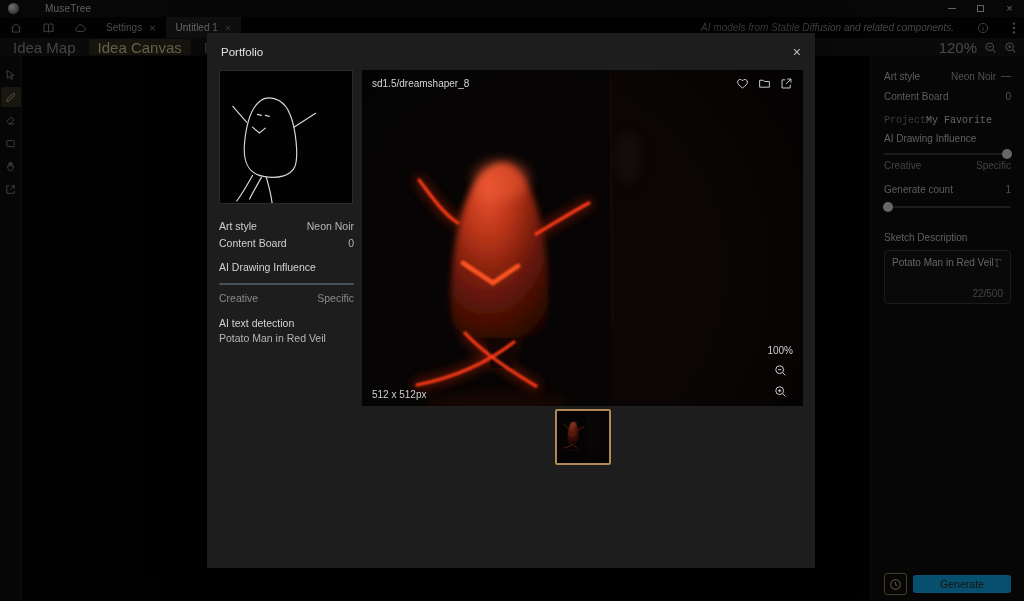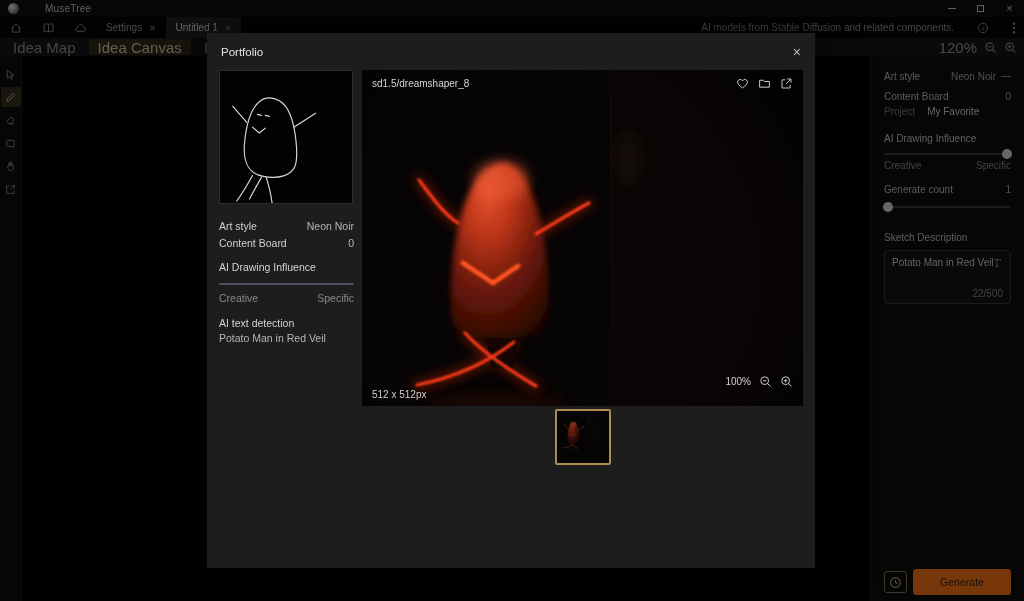--- a/index.html
+++ b/index.html
@@ -19,21 +19,21 @@
   .glyph-max { width:7px; height:7px; border:1px solid #cfcfcf; }
   .glyph-close { font-size:11px; line-height:1; }
 
   .tabbar { position:absolute; top:17px; left:0; right:0; height:21px; background:#050505;
     display:flex; align-items:stretch; color:#9a9a9a; font-size:10px; }
   .tab-icons { display:flex; align-items:center; gap:0; }
   .bar-icon { width:32px; height:21px; display:flex; align-items:center; justify-content:center; color:#8f8f8f; }
   .doc-tab { display:flex; align-items:center; gap:7px; padding:0 10px; color:#9a9a9a; }
   .doc-tab.active { background:#222222; color:#d6d6d6; }
   .tab-close { font-size:11px; color:#8a8a8a; }
-  .tab-status { margin-left:auto; display:flex; align-items:center; gap:23px; padding-right:8px; color:#8f8f8f; font-size:10px; }
+  .tab-status { margin-left:auto; display:flex; align-items:center; gap:23px; padding-right:8px; color:#8f8f8f; font-size:10px;font-style:italic; }
 
   .toolbar { position:absolute; top:38px; left:0; right:0; height:18px; background:#151515;
     display:flex; align-items:center; font-size:15px; color:#8f8f8f; }
   .mode { padding:2px 9px; height:16px; display:flex; align-items:center; border-radius:2px; margin-left:4px; }
   .mode.active { background:#2f2a1c; color:#d6c69a; }
   .tb-divider { width:1px; height:11px; background:#2e2e2e; margin:0 7px; }
   .tb-right { margin-left:auto; display:flex; align-items:center; gap:7px; padding-right:7px; color:#9a9a9a; }
 
   
   .workspace { position:absolute; top:56px; left:0; right:0; bottom:0; display:flex; }
@@ -43,38 +43,38 @@
     color:#8a8a8a; border-radius:2px; }
   .tool.active { background:#342e1f; color:#d2c092; }
   .canvas { flex:1; background:#040404; }
 
   
   .sidebar { width:154px; background:#0d0d0d; border-left:1px solid #1d1d1d;
     padding:10px 13px 6px 13px; color:#bdbdbd; font-size:10px; display:flex; flex-direction:column; }
   .side-row { display:flex; align-items:center; justify-content:space-between; height:20px; }
   .side-row .val { color:#a8a8a8; display:flex; align-items:center; gap:5px; }
   .dash { display:inline-block; width:10px; height:1px; background:#8a8a8a; }
-  .proj-tabs { display:flex; gap:12px; height:20px; align-items:flex-start; }
+  .proj-tabs { display:flex; gap:0; height:20px; align-items:flex-end;font-family:Liberation Mono, monospace; }
   .proj-tab { color:#7a7a7a; }
   .proj-tab.active { color:#d2d2d2; }
   .fav-box { flex:0 0 258px; display:flex; align-items:center; justify-content:center; text-align:center;
     color:#9a9a9a; line-height:1.5; padding:0 6px; }
   .side-label { margin-top:4px; height:16px; display:flex; align-items:center; color:#c4c4c4; }
   .slider { position:relative; height:2px; background:#3c3c3c; border-radius:1px; margin:7px 0 5px 0; }
   .slider .thumb { position:absolute; top:-4px; width:10px; height:10px; border-radius:50%; background:#d8d8d8; }
   .thumb.right { right:-1px; } .thumb.left { left:-1px; }
   .minmax { display:flex; justify-content:space-between; color:#8a8a8a; margin-bottom:2px; }
   .sketch-box { margin-top:5px; height:54px; border:1px solid #3a3a3a; border-radius:4px; background:#141414;
     position:relative; padding:6px 7px; color:#cfcfcf; }
   .sketch-count { position:absolute; right:7px; bottom:4px; color:#8a8a8a; }
   .ai-text-icon { position:absolute; right:7px; top:6px; color:#9a9a9a; }
   .gen-row { margin-top:auto; display:flex; gap:6px; align-items:center; }
   .history-btn { width:23px; height:22px; border:1px solid #8a7a50; border-radius:3px; color:#b9a76c;
     display:flex; align-items:center; justify-content:center; }
-  .generate-btn { flex:1; height:26px; background:#f97316; color:#2e2a1c; border:none; border-radius:3px;
+  .generate-btn { flex:1; height:18px; background:#0ea5e9; color:#2e2a1c; border:none; border-radius:3px;
     font-size:10.5px; font-family:inherit; }
 
   
   .overlay { position:absolute; inset:0; background:rgba(0,0,0,.52); z-index:40; }
   .modal { position:absolute; left:207px; top:33px; width:608px; height:535px; background:#1d1d1e;
     z-index:50; box-shadow:0 10px 40px rgba(0,0,0,.85); color:#cfcfcf; font-size:10.5px; }
   .modal-header { height:37px; display:flex; align-items:center; padding:0 14px; }
   .modal-title { font-size:11.5px; color:#e2e2e2; }
   .modal-close { margin-left:auto; color:#bdbdbd; font-size:14px; line-height:1; }
   .modal-body { display:flex; padding:0 12px; gap:8px; }
@@ -85,22 +85,22 @@
   .d-label { margin-top:9px; height:14px; display:flex; align-items:center; color:#d2d2d2; }
   .d-slider { height:2px; background:#4b525c; border-radius:1px; margin:9px 0 7px 0; }
   .d-minmax { display:flex; justify-content:space-between; color:#8a8a8a; }
   .d-detect-val { margin-top:2px; color:#b5b5b5; }
 
   .viewer { position:relative; width:441px; height:336px; background:#050505; overflow:hidden; }
   .viewer svg.art { position:absolute; inset:0; }
   .viewer-model { position:absolute; left:10px; top:8px; color:#d6d6d6; font-size:10px; }
   .viewer-icons { position:absolute; right:10px; top:7px; display:flex; gap:9px; color:#cfcfcf; }
   .viewer-size { position:absolute; left:10px; bottom:6px; color:#cfcfcf; font-size:10px; }
-  .viewer-zoom { position:absolute; right:10px; bottom:18px; display:flex; align-items:center; gap:8px;
-    color:#d0d0d0; font-size:10px; }
+  .viewer-zoom { position:absolute; right:10px; bottom:8px; display:flex; align-items:center; gap:8px;
+    color:#d0d0d0; font-size:10px;flex-direction:column; }
   .strip { height:61px; display:flex; align-items:center; justify-content:center; margin-left:143px; }
   .strip-thumb { width:56px; height:56px; border:2px solid #b08a52; border-radius:2px; background:#050505; overflow:hidden; }
   .strip-thumb svg { display:block; opacity:.55; }
 
   svg.ic { display:block; }
 </style>
 </head>
 <body>
 
 <svg width="0" height="0" style="position:absolute">

